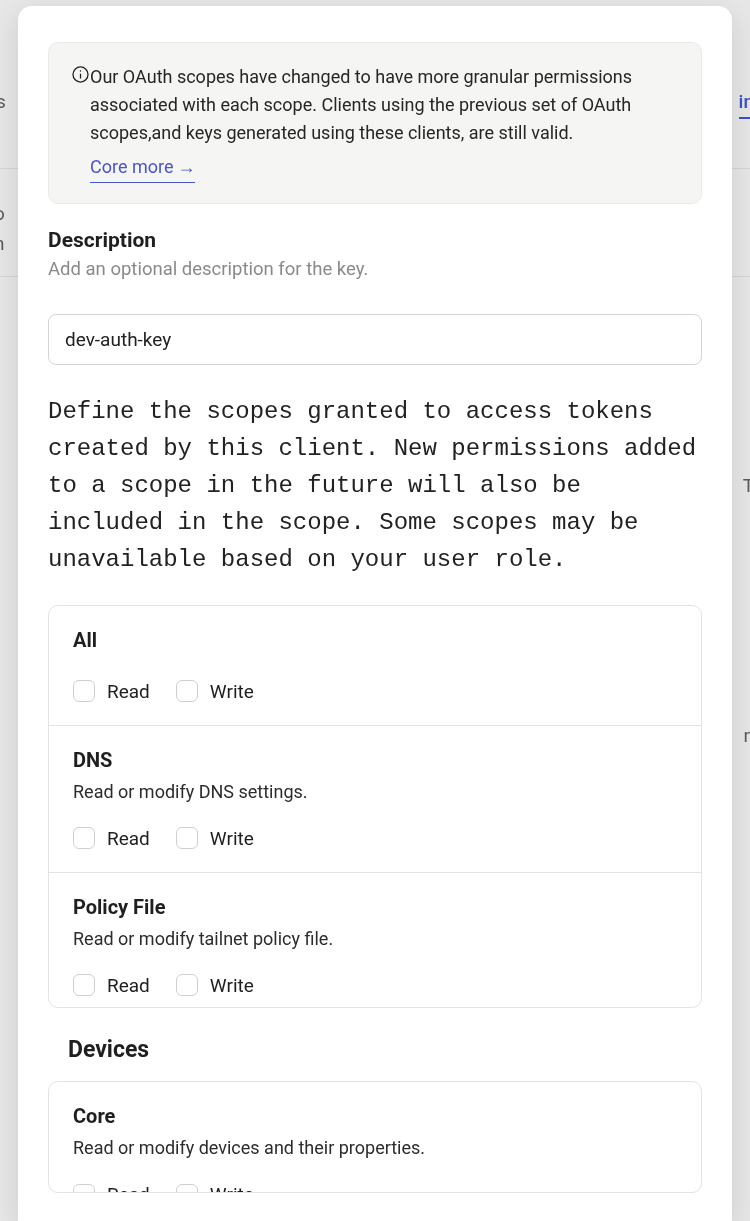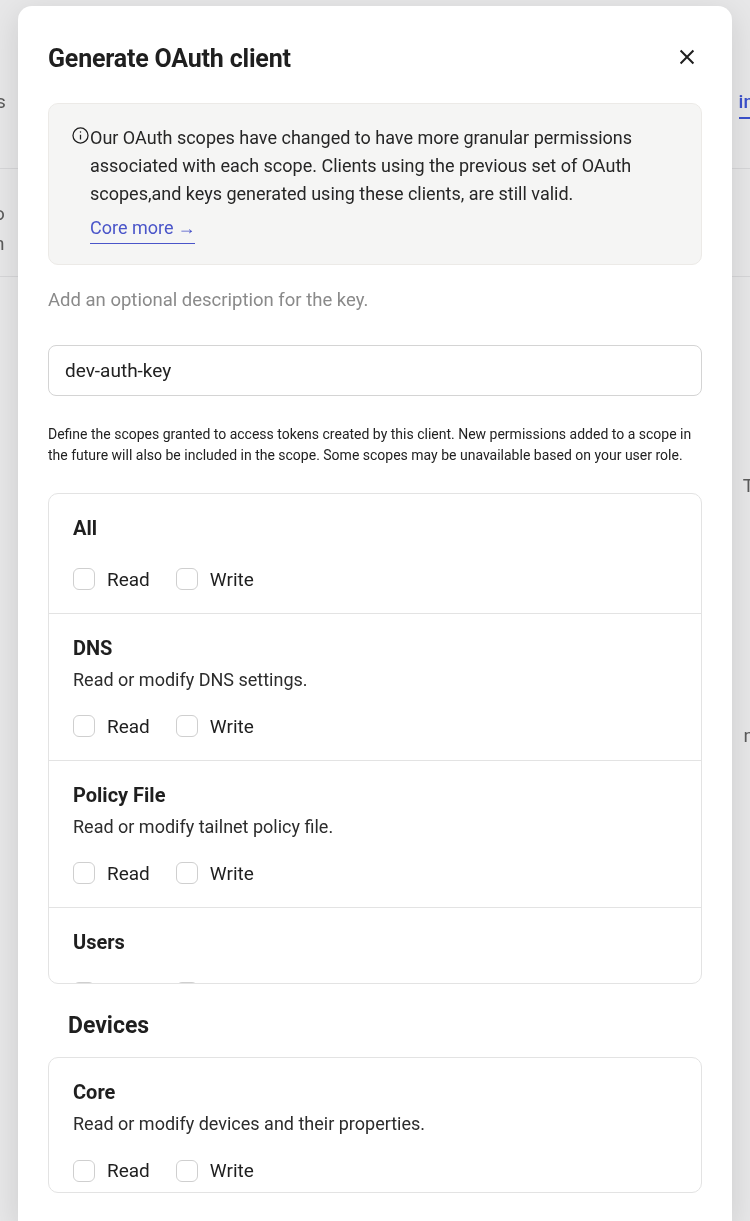--- a/index.html
+++ b/index.html
@@ -119,24 +119,25 @@
     border-radius: 8px;
     padding: 13px 16px;
     font-size: 19px;
     color: #222;
     outline: none;
     margin-bottom: 28px;
     font-family: inherit;
   }
 
   .scopes-intro {
-    font-size: 14px;
+    font-size: 24px;
     line-height: 1.55;
     color: #222;
     margin-bottom: 26px;
+    font-family: Liberation Mono, monospace;
   }
 
   .scope-list {
     border: 1px solid #e3e3e3;
     border-radius: 10px;
     overflow: hidden;
     margin-bottom: 28px;
   }
   .scope-row {
     padding: 22px 24px;
@@ -201,49 +202,40 @@
 <div class="bg-line l2"></div>
 <span class="bg-hint" style="left:-4px; top:90px;">s</span>
 <span class="bg-hint left1">o</span>
 <span class="bg-hint left2">n</span>
 <span class="bg-hint right1">in</span>
 <span class="bg-hint right2">T</span>
 <span class="bg-hint right3">n</span>
 
 <div class="modal">
 
-  <div class="modal-header">
-    <h1 class="modal-title">Generate OAuth client</h1>
-    <button class="close-btn">
-      <span>
-        <svg viewBox="0 0 24 24" fill="none">
-            <path d="M5 5 L19 19 M19 5 L5 19"></path>
-          </svg>
-      </span>
-    </button>
-  </div>
 
   <div class="info-banner">
     <span class="icon">
       <svg viewBox="0 0 24 24" fill="none" stroke="#1f1f1f" stroke-width="1.6">
         <circle cx="12" cy="12" r="9.5"></circle>
         <line x1="12" y1="11" x2="12" y2="17"></line>
         <circle cx="12" cy="7.5" r="0.9" fill="#1f1f1f" stroke="none"></circle>
       </svg>
     </span>
     <div class="msg">
       <span>Our OAuth scopes have changed to have more granular permissions associated with each scope. Clients using the previous set of OAuth scopes,and keys generated using these clients, are still valid.</span><br>
       <a class="learn-link">
         <span>Core more</span>
         <span class="arrow">→</span>
       </a>
     </div>
   </div>
 
   <div>
+    <div class="field-label">Description</div>
     <div class="field-hint">Add an optional description for the key.</div>
     <input class="text-input" type="text" value="dev-auth-key" style="">
   </div>
 
   <div class="scopes-intro">Define the scopes granted to access tokens created by this client. New permissions added to a scope in the future will also be included in the scope. Some scopes may be unavailable based on your user role.</div>
 
   <div class="scope-list">
 
     <div class="scope-row">
       <div class="scope-main">

